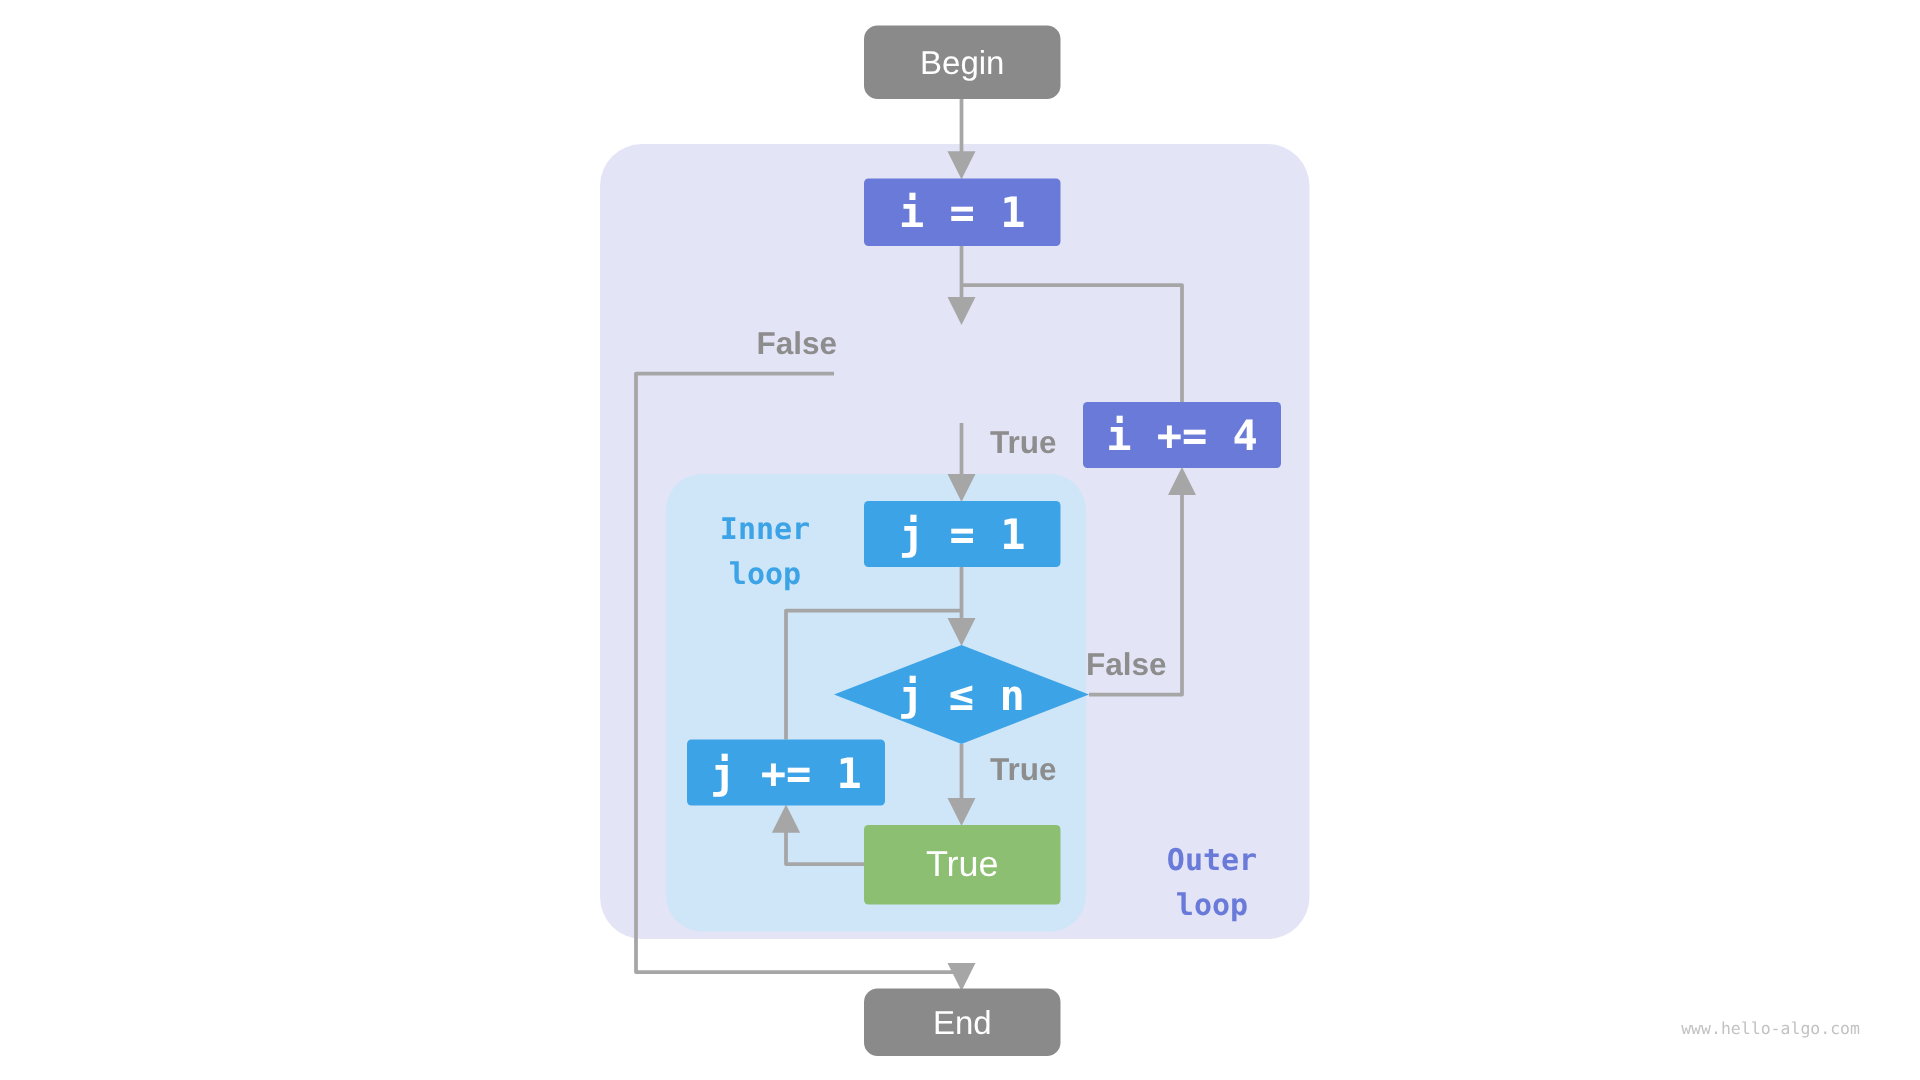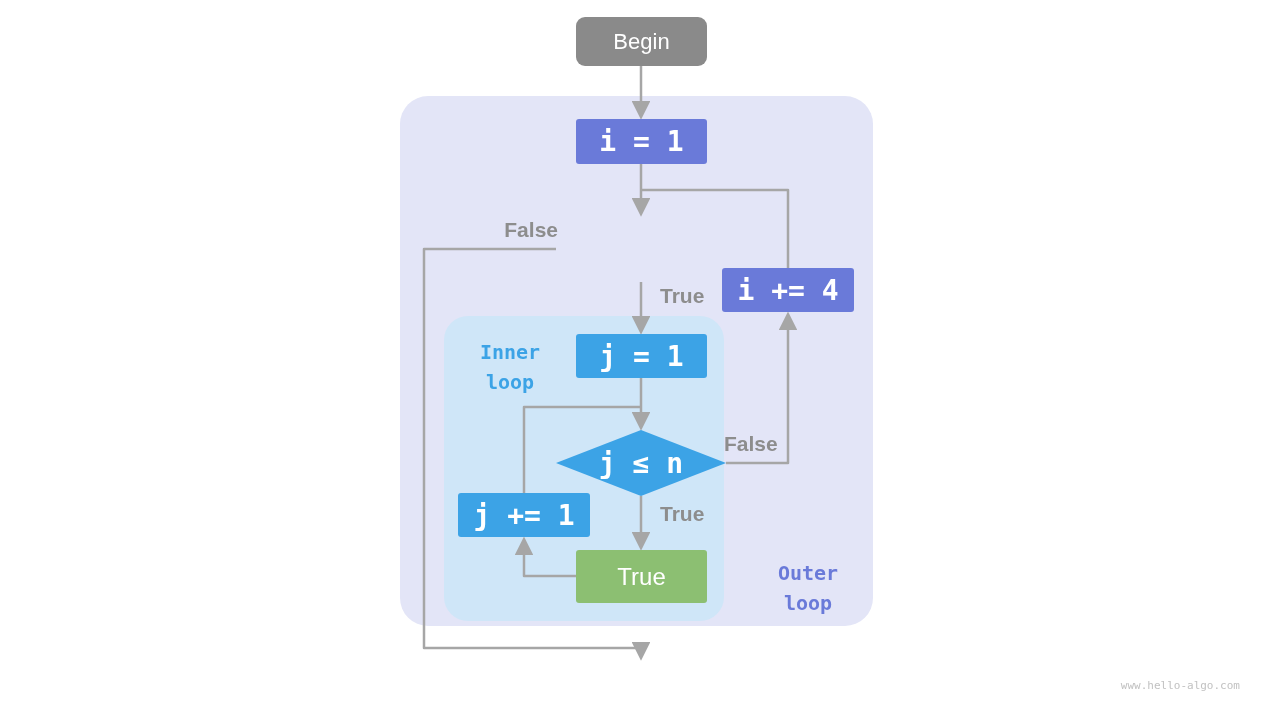--- a/index.html
+++ b/index.html
@@ -121,20 +121,21 @@
   <div class="node rect mono" style="left:722px; top:268px; width:132px; height:44px; background:var(--node-purple);">i += 4</div>
 
   <div class="node rect mono" style="left:576px; top:334px; width:131px; height:44px; background:var(--node-blue);">j = 1</div>
 
   <div class="node diamond mono" style="left:556px; top:430px; width:170px; height:66px; background:var(--node-blue);">j ≤ n</div>
 
   <div class="node rect mono" style="left:458px; top:493px; width:132px; height:44px; background:var(--node-blue);">j += 1</div>
 
   <div class="node task-node" style="left:576px; top:550px; width:131px; height:53px;">True</div>
 
+  <div class="node terminal" style="left:576px; top:659px; width:131px; height:45px;">End</div>
 
   <div class="edge-label" style="left:470px; top:218px; width:88px; text-align:right;">False</div>
 
   <div class="edge-label" style="left:660px; top:284px;">True</div>
 
   <div class="edge-label" style="left:724px; top:432px;">False</div>
 
   <div class="edge-label" style="left:660px; top:502px;">True</div>
 
   <div class="region-label inner-lbl" style="left:460px; top:337px;">

